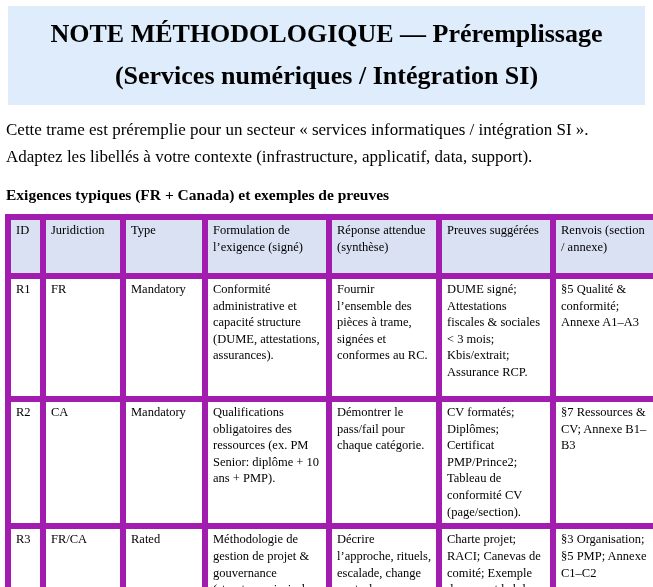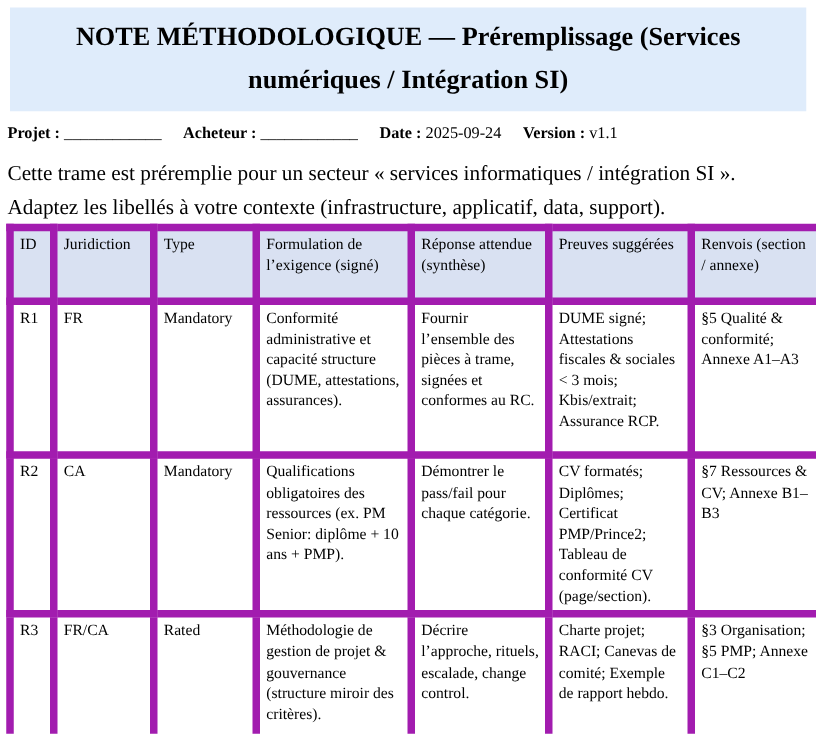--- a/index.html
+++ b/index.html
@@ -16,21 +16,21 @@
   }
   .page {
     padding: 6px 4px 0 4px;
     box-sizing: border-box;
   }
   .title-band {
     margin: 0 4px;
     background: var(--band-bg, #dfecfb);
     text-align: center;
     font-weight: bold;
-    font-size: 21px;
+    font-size: 26px;
     line-height: 1.6;
     padding: 7px 30px 9px 30px;
   }
   .meta-line {
     margin: 9px 2px 0 2px;
     font-size: 13px;
     white-space: nowrap;
   }
   .meta-line .group { margin-right: 14px; }
   .meta-line .lbl { font-weight: bold; }
@@ -67,29 +67,24 @@
   }
   table.req tbody td { height: 112px; }
 </style>
 </head>
 <body>
 
 <div class="page">
 
   <div class="title-band">NOTE MÉTHODOLOGIQUE — Préremplissage (Services numériques / Intégration SI)</div>
 
-  <div class="meta-line">
-    <span class="group"><span class="lbl">Projet :</span> <span class="val">____________</span></span>
-    <span class="group"><span class="lbl">Acheteur :</span> <span class="val">____________</span></span>
-    <span class="group"><span class="lbl">Date :</span> <span class="val">2025-09-24</span></span>
-    <span class="group"><span class="lbl">Version :</span> <span class="val">v1.1</span></span>
-  </div>
 
   <p class="intro">Cette trame est préremplie pour un secteur « services informatiques / intégration SI ». Adaptez les libellés à votre contexte (infrastructure, applicatif, data, support).</p>
 
+  <h2 class="section-heading">Exigences typiques (FR + Canada) et exemples de preuves</h2>
 
   <table class="req">
     <colgroup>
       <col style="width:35px">
       <col style="width:80px">
       <col style="width:82px">
       <col style="width:124px">
       <col style="width:110px">
       <col style="width:114px">
       <col style="width:103px">

